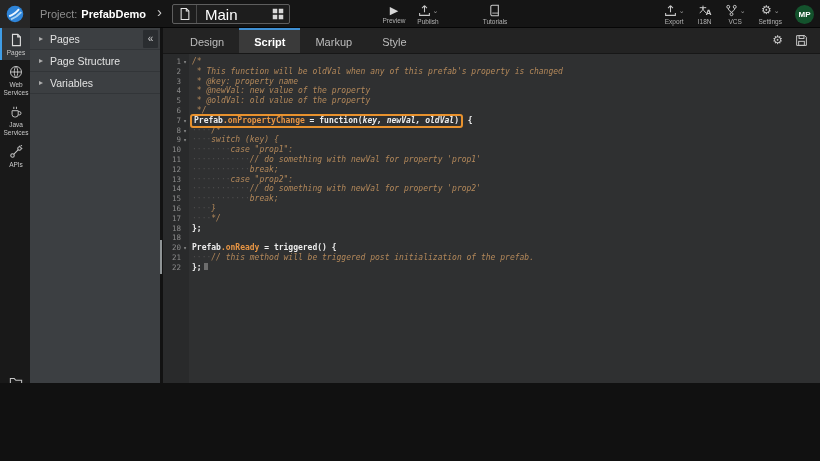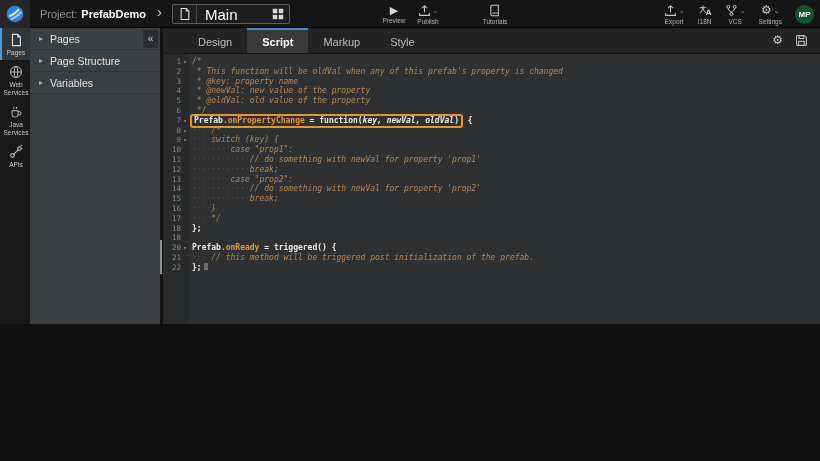--- a/index.html
+++ b/index.html
@@ -1,18 +1,18 @@
 <!DOCTYPE html>
 <html><head>
 <meta charset="utf-8">
 <style>
   * { box-sizing: border-box; margin: 0; padding: 0; }
   html,body { width:820px; height:461px; overflow:hidden; background:#111; }
   body { font-family:"Liberation Sans", sans-serif; }
-  #app { position:relative; width:820px; height:324px; background:#151515; overflow:hidden; }
+  #app { position:relative; width:820px; height:383px; background:#151515; overflow:hidden; }
 
   
   #topbar { position:absolute; top:0; left:0; width:820px; height:28px; background:#151515; border-bottom:1px solid #060606; }
   #logo-tile { position:absolute; left:0; top:0; width:30px; height:28px; background:#262626; display:flex; align-items:center; justify-content:center; }
   #project { position:absolute; left:40px; top:0; height:28px; display:flex; align-items:center; font-size:11px; }
   #project .plabel { color:#8f8f8f; margin-right:4px; }
   #project .pname { color:#ffffff; font-weight:bold; }
   #tb-chevron { position:absolute; left:157px; top:3px; color:#cccccc; font-size:15px; }
   #page-selector { position:absolute; left:172px; top:4px; width:118px; height:20px; background:#1d1d1d; border:1px solid #5e5e5e; border-radius:2px; display:flex; align-items:center; }
   #page-selector .ps-icon { width:24px; height:100%; display:flex; align-items:center; justify-content:center; border-right:1px solid #4a4a4a; }
@@ -47,21 +47,21 @@
   .panel-row .tri { color:#aeaeae; font-size:8px; margin-right:7px; }
   .panel-row .sec-lbl { color:#e2e2e2; font-size:10.5px; }
   #panel-collapse { margin-left:auto; margin-right:2px; width:15px; height:18px; background:#2a2d30; color:#cfcfcf; font-size:10px; display:flex; align-items:center; justify-content:center; border-radius:1px; }
 
   
   #divider { position:absolute; left:160px; top:28px; width:3px; height:433px; background:#121212; }
   #divider-handle { position:absolute; left:0px; top:212px; width:2px; height:34px; background:#8f9496; }
 
   
   #main { position:absolute; left:163px; top:28px; right:0; bottom:0; }
-  #tabbar { height:26px; background:#232323; display:flex; align-items:stretch; padding-left:20px; border-bottom:1px solid #171717; }
+  #tabbar { height:26px; background:#232323; display:flex; align-items:stretch; padding-left:12px; border-bottom:1px solid #171717; }
   .tab { padding:0 15px; display:flex; align-items:center; font-size:11px; color:#bdbdbd; border-top:2px solid transparent; }
   .tab.active { background:#3a3a3a; color:#ffffff; border-top:2px solid #3f8fd2; font-weight:bold; }
   #tab-actions { margin-left:auto; display:flex; align-items:center; gap:12px; padding-right:12px; }
 
   #codearea { position:absolute; top:26px; left:0; right:0; bottom:0;
     background:linear-gradient(90deg, #292a2b 0, #292a2b 26px, #2f3031 26px);
     font-family:"DejaVu Sans Mono", monospace; font-size:8px; padding-top:3px; }
   .code-line { display:flex; height:9.8px; line-height:9.8px; white-space:pre; }
   .ln { width:18px; flex:none; text-align:right; color:#8a8a8a; font-size:7.5px; }
   .fold { display:inline-block; width:8px; color:#9a9a9a; font-size:6px; text-align:center; }

